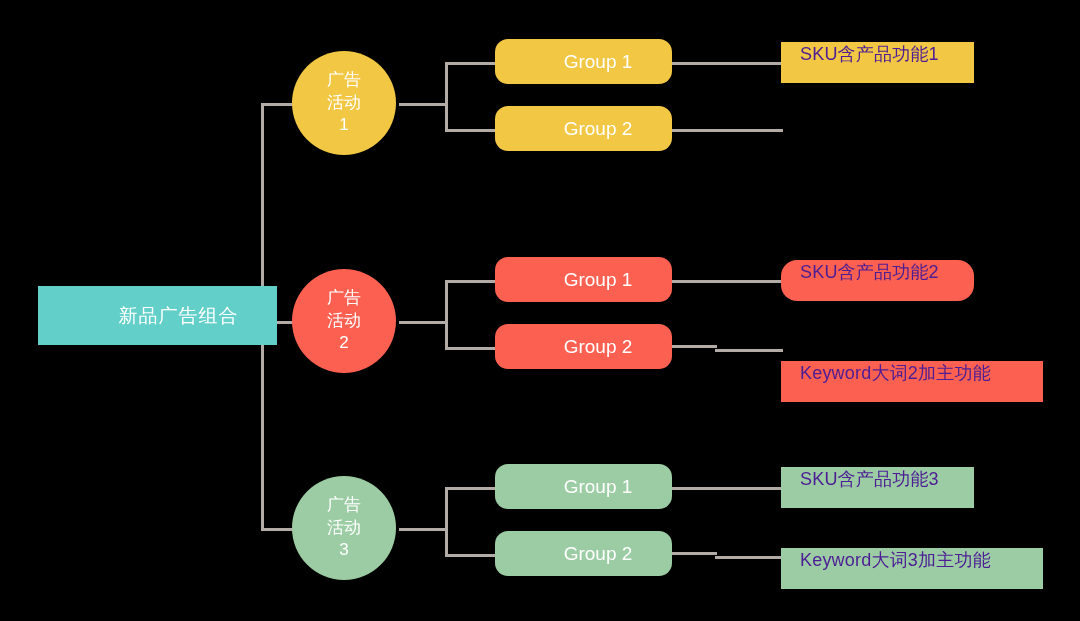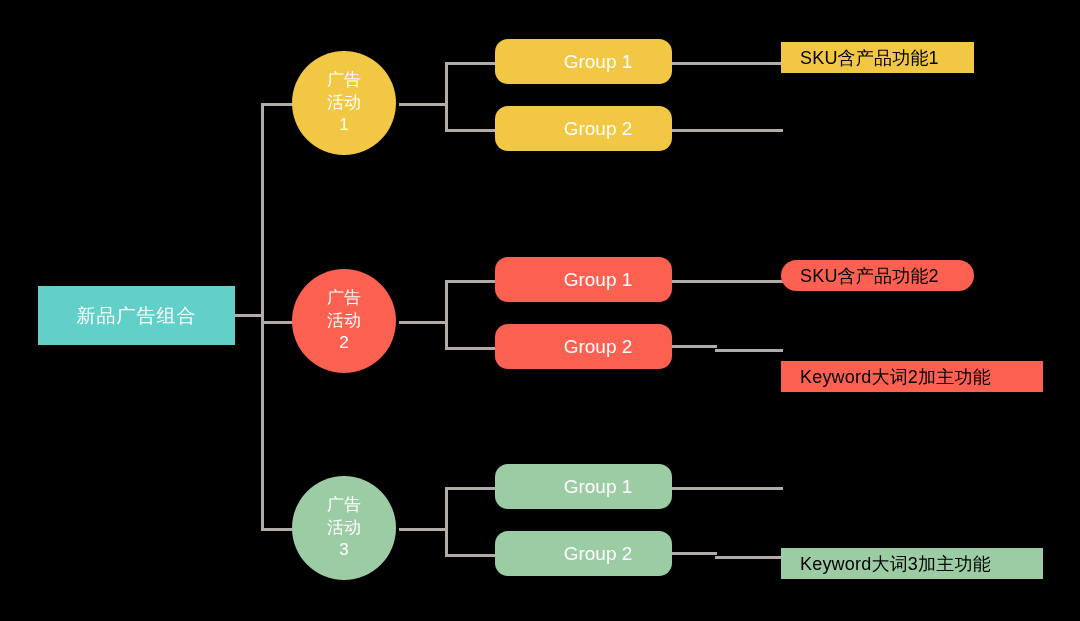--- a/index.html
+++ b/index.html
@@ -32,20 +32,21 @@
     left: 38px;
     top: 286px;
     width: 197px;
     height: 59px;
     display: flex;
     align-items: center;
     justify-content: center;
     color: #ffffff;
     font-size: 19px;
     letter-spacing: 1px;
+    padding-left: 42px;
   }
 
   .circle-node {
     position: absolute;
     width: 104px;
     height: 104px;
     border-radius: 50%;
     display: flex;
     flex-direction: column;
     align-items: center;
@@ -67,24 +68,24 @@
     align-items: center;
     justify-content: center;
     color: #ffffff;
     font-size: 19px;
     padding-left: 29px;
   }
 
   .leaf-node {
     position: absolute;
     left: 781px;
-    height: 31px;
+    height: 41px;
     display: flex;
-    align-items: center;
-    color: #000000;
+    align-items: flex-start;
+    color: #4c1d95;
     font-size: 18px;
     padding-left: 19px;
     box-sizing: border-box;
     letter-spacing: 0.2px;
   }
   .leaf-sku { width: 193px; }
   .leaf-keyword { width: 262px; }
 </style>
 </head>
 <body>
@@ -165,17 +166,20 @@
     <span>广告</span>
     <span>活动</span>
     <span>3</span>
   </div>
   <div class="group-node" style="top:464px; background:#9CCCA4;">
     <span>Group 1</span>
   </div>
   <div class="group-node" style="top:531px; background:#9CCCA4;">
     <span>Group 2</span>
   </div>
+  <div class="leaf-node leaf-sku" style="top:467px; background:#9CCCA4;">
+    <span>SKU含产品功能3</span>
+  </div>
   <div class="leaf-node leaf-keyword" style="top:536px; background:#9CCCA4;margin-top:12px;">
     <span>Keyword大词3加主功能</span>
   </div>
 
 </div>
 
 </body></html>

